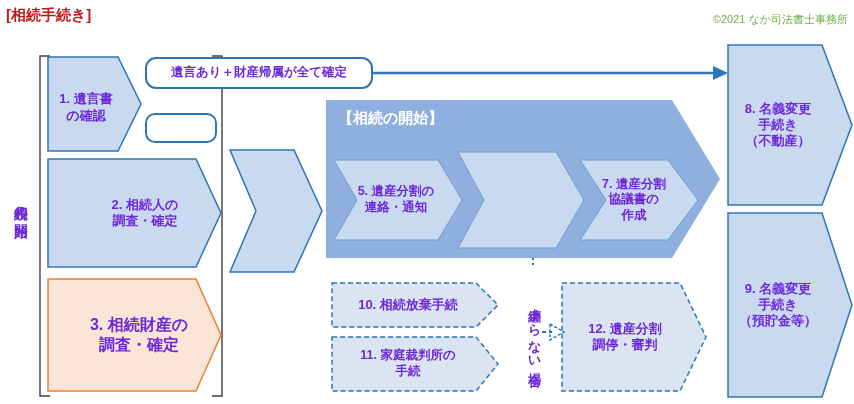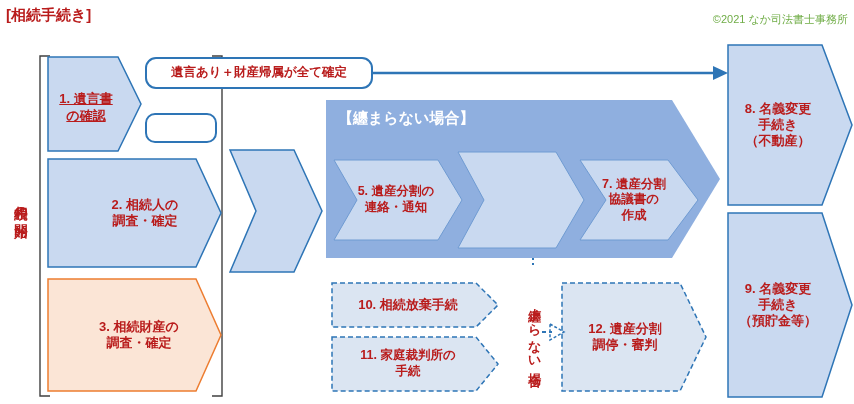--- a/index.html
+++ b/index.html
@@ -3,21 +3,21 @@
 <meta charset="utf-8">
 <style>
   * { margin:0; padding:0; box-sizing:border-box; }
   html,body { background:#ffffff; font-family:"Liberation Sans", sans-serif; }
   .stage {
     position:relative; width:854px; height:404px; background:#ffffff; overflow:hidden;
   }
   svg.layer { position:absolute; left:0; top:0; }
   .label {
     position:absolute; display:flex; align-items:center; justify-content:center;
-    text-align:center; white-space:pre-line; font-weight:bold; color:#b91c1c;
+    text-align:center; white-space:pre-line; font-weight:bold; color:#6d28d9;
     line-height:1.25; pointer-events:none;
   }
   .label.left-align { justify-content:flex-start; text-align:left; }
   .label.right-align { justify-content:flex-end; text-align:right; }
   .vert { writing-mode:vertical-rl; text-orientation:upright; letter-spacing:1px; }
 </style>
 </head>
 <body>
 
 <div class="stage">
@@ -56,34 +56,34 @@
     <line x1="542" y1="332" x2="552" y2="332" stroke="#2e75b6" stroke-width="2" stroke-dasharray="4,3"></line>
     <polygon points="550,324 564,332 550,340" fill="none" stroke="#2e75b6" stroke-width="1.5" stroke-dasharray="3,2"></polygon>
   </svg>
 
   <div class="label left-align" style="left:6px; top:4px; width:160px; height:22px; font-size:15px; color:#b91c1c;">[相続手続き]</div>
 
   <div class="label right-align" style="left:630px; top:12px; width:218px; height:16px; font-size:11px; color:#70ad47; font-weight:normal;">©2021 なか司法書士事務所</div>
 
   <div class="label vert" style="left:6px; top:138px; width:28px; height:134px; font-size:13.5px;">相続の開始</div>
 
-  <div class="label" style="left:48px; top:59px; width:76px; height:97px; font-size:13px;text-decoration:underline;">1. 遺言書
+  <div class="label" style="left:48px; top:59px; width:76px; height:97px; font-size:13px;">1. 遺言書
 の確認</div>
 
   <div class="label" style="left:146px; top:58px; width:226px; height:30px; font-size:12.5px;">遺言あり＋財産帰属が全て確定</div>
 
 
   <div class="label" style="left:50px; top:161px; width:146px; height:104px; font-size:13px;padding-left:44px;">2. 相続人の
 調査・確定</div>
 
-  <div class="label" style="left:50px; top:281px; width:146px; height:108px; font-size:13px;padding-left:32px;">3. 相続財産の
+  <div class="label" style="left:50px; top:281px; width:146px; height:108px; font-size:16px;padding-left:32px;">3. 相続財産の
 調査・確定</div>
 
 
-  <div class="label left-align" style="left:338px; top:106px; width:180px; height:24px; font-size:15px; color:#ffffff;">【纏まらない場合】</div>
+  <div class="label left-align" style="left:338px; top:106px; width:180px; height:24px; font-size:15px; color:#ffffff;">【相続の開始】</div>
 
   <div class="label" style="left:346px; top:162px; width:100px; height:76px; font-size:12.5px;">5. 遺産分割の
 連絡・通知</div>
 
 
   <div class="label" style="left:594px; top:162px; width:80px; height:76px; font-size:12.5px;">7. 遺産分割
 協議書の
 作成</div>
 
   <div class="label" style="left:730px; top:49px; width:96px; height:152px; font-size:13px;">8. 名義変更

